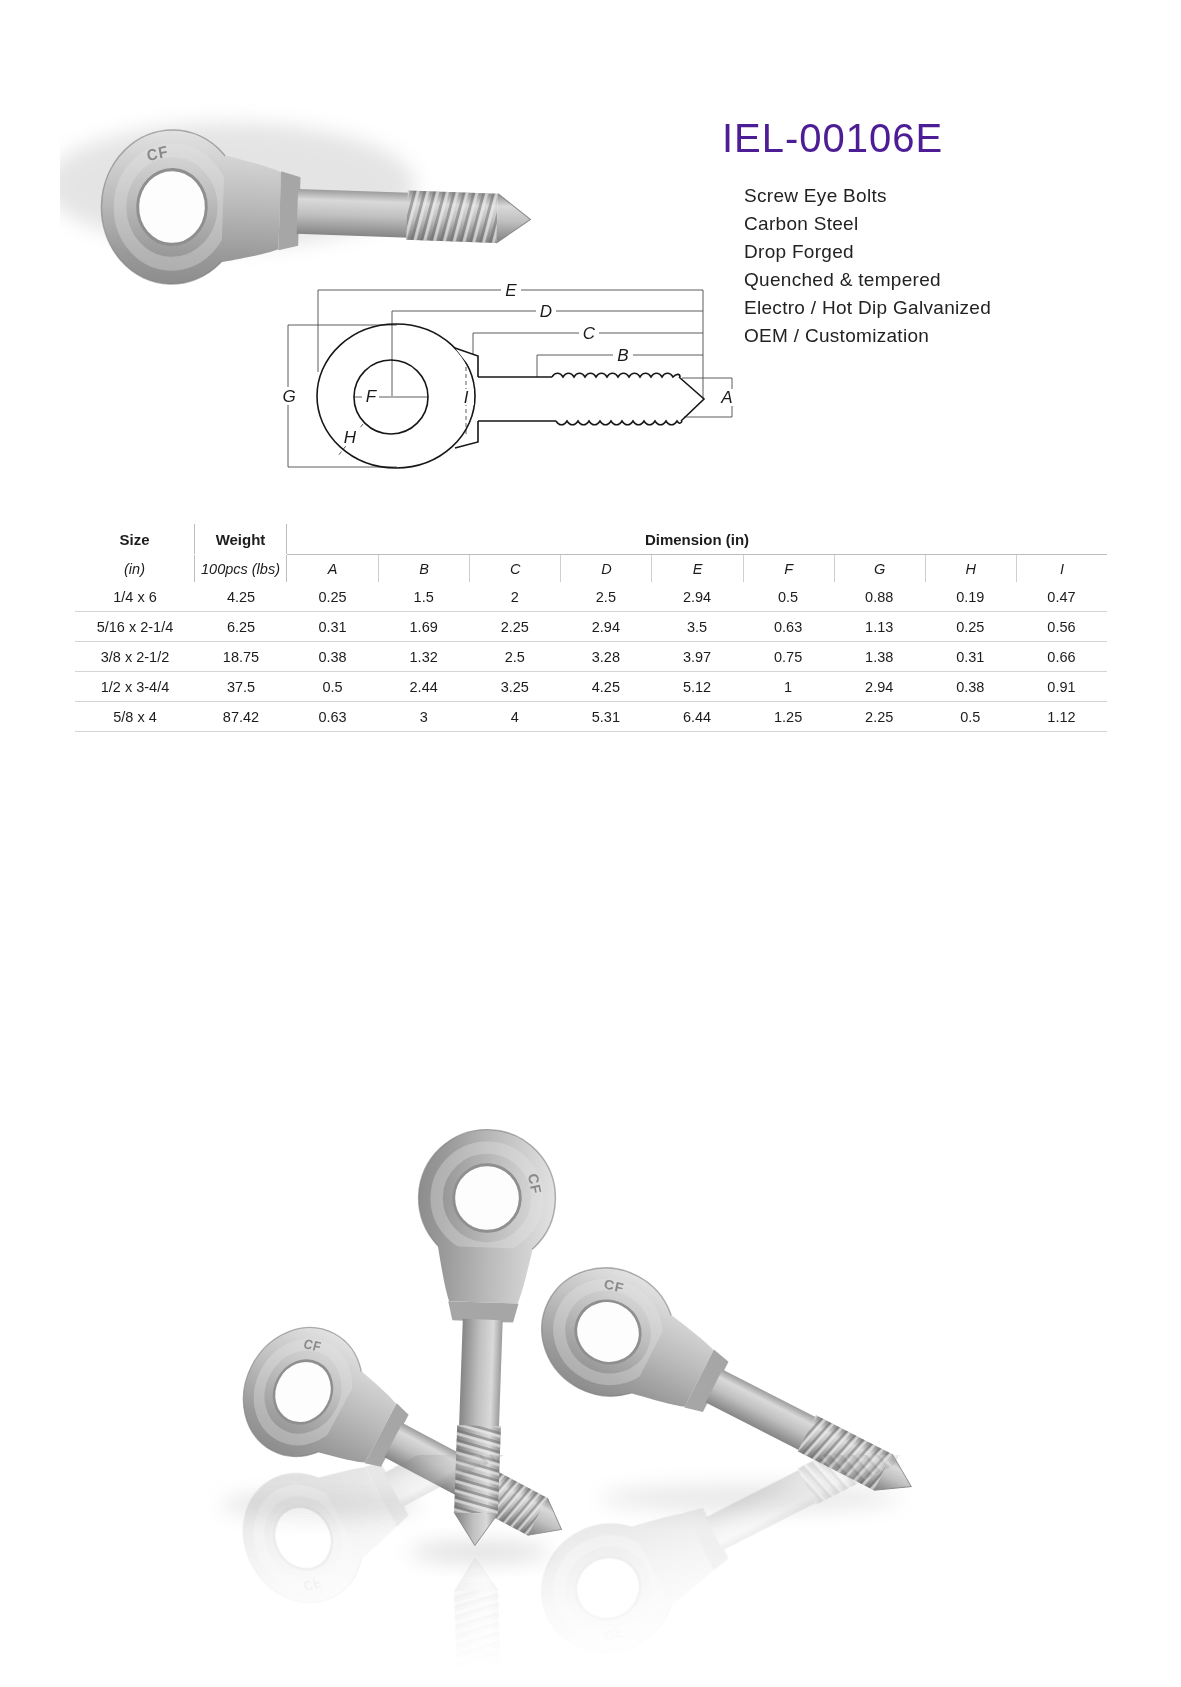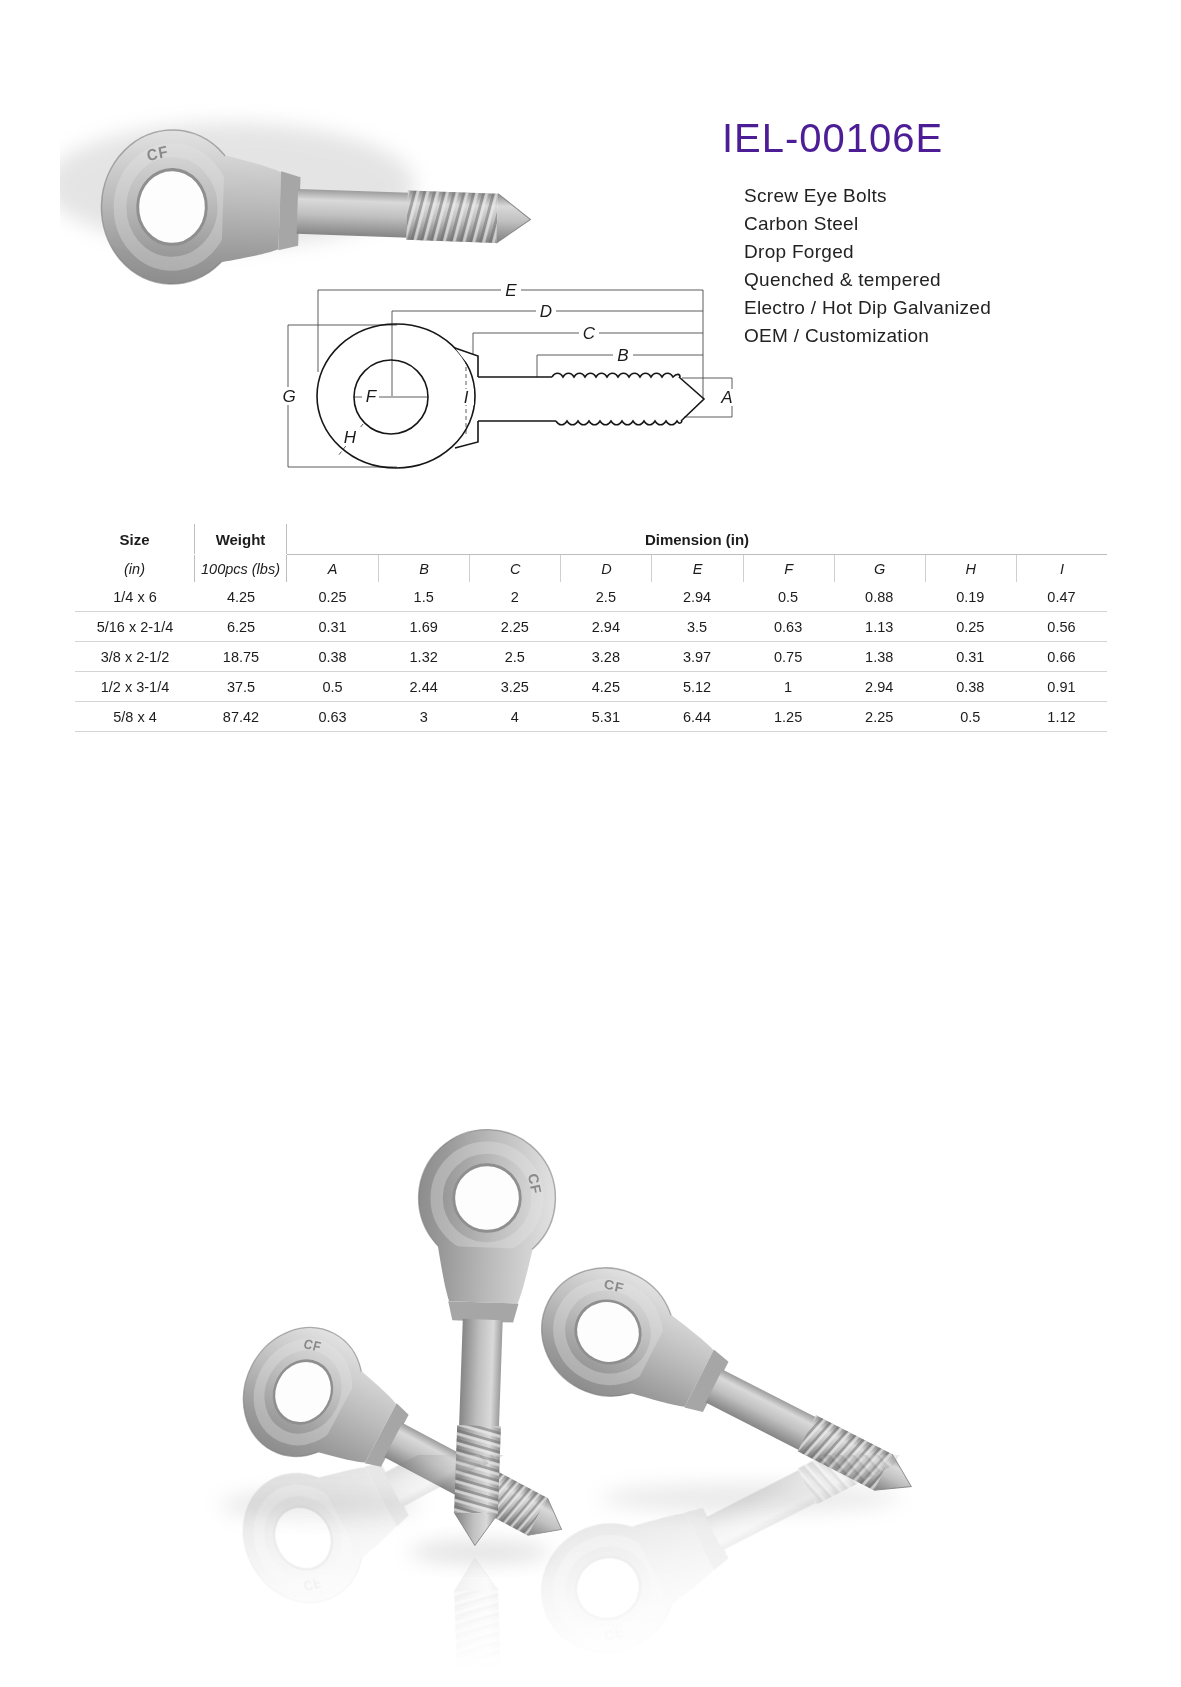--- a/index.html
+++ b/index.html
@@ -202,21 +202,21 @@
           <div class="cell">1.32</div>
           <div class="cell">2.5</div>
           <div class="cell">3.28</div>
           <div class="cell">3.97</div>
           <div class="cell">0.75</div>
           <div class="cell">1.38</div>
           <div class="cell">0.31</div>
           <div class="cell">0.66</div>
         </div>
         <div class="tgrid drow">
-          <div class="cell">1/2 x 3-1/4</div>
+          <div class="cell">1/2 x 3-4/4</div>
           <div class="cell">37.5</div>
           <div class="cell">0.5</div>
           <div class="cell">2.44</div>
           <div class="cell">3.25</div>
           <div class="cell">4.25</div>
           <div class="cell">5.12</div>
           <div class="cell">1</div>
           <div class="cell">2.94</div>
           <div class="cell">0.38</div>
           <div class="cell">0.91</div>

